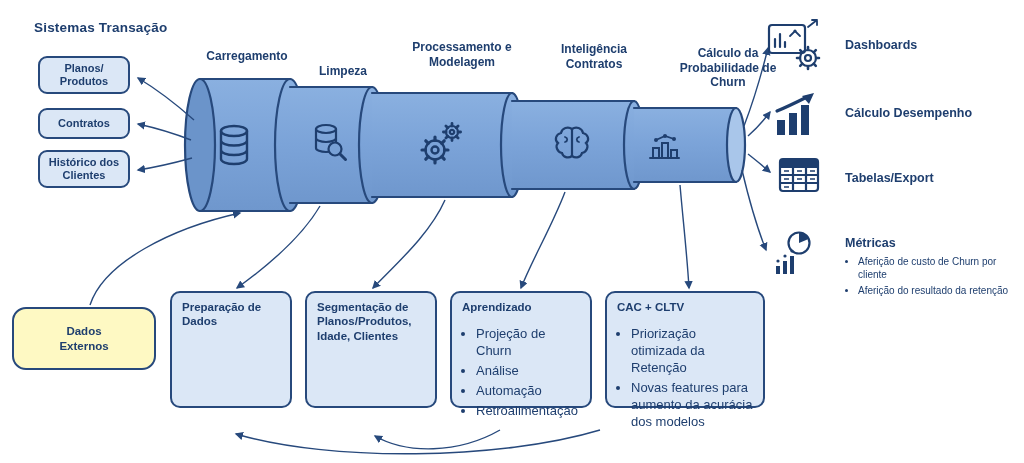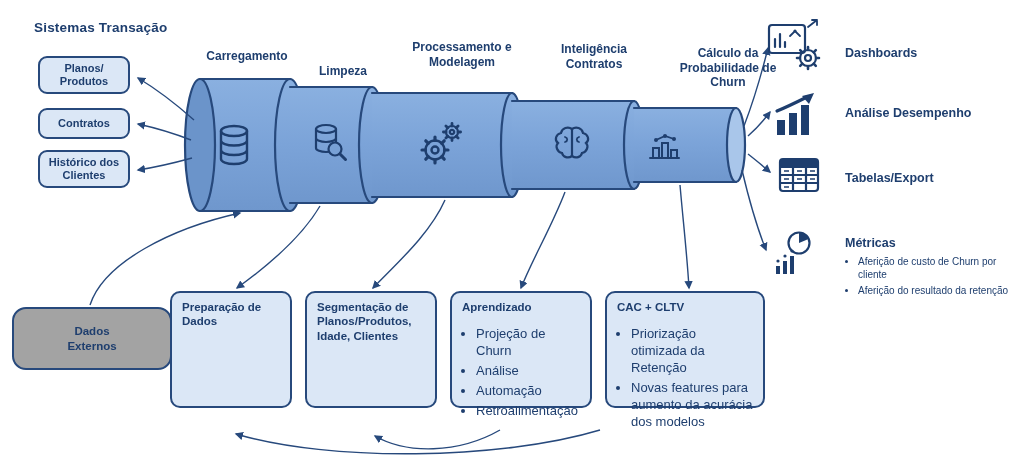--- a/index.html
+++ b/index.html
@@ -24,22 +24,22 @@
     line-height:1.22;transform:translateX(-50%);
   }
   .bbox{
     position:absolute;top:291px;height:117px;background:#dbe7f6;
     border:2.5px solid #27497c;border-radius:10px;box-sizing:border-box;
     padding:7px 10px;font-size:11.5px;font-weight:bold;line-height:1.25;
   }
   .bbox ul{margin:12px 0 0;padding-left:14px;font-weight:normal;font-size:13px;line-height:1.3;}
   .bbox li{margin-bottom:3px;}
   .dados{
-    position:absolute;left:12px;top:307px;width:160px;height:63px;
-    background:#a3a3a3;border:2.5px solid #27497c;border-radius:14px;
+    position:absolute;left:12px;top:307px;width:144px;height:63px;
+    background:#fef9c3;border:2.5px solid #27497c;border-radius:14px;
     box-sizing:border-box;display:flex;align-items:center;justify-content:center;
     text-align:center;font-weight:bold;font-size:11.5px;line-height:1.25;
   }
   .dados span{display:block;width:78px;}
   .out-label{position:absolute;left:845px;font-weight:bold;font-size:12.5px;}
   .out-bullets{position:absolute;left:845px;width:178px;font-size:10px;line-height:1.3;}
   .out-bullets ul{margin:0;padding-left:13px;}
   .out-bullets li{margin-bottom:3px;}
 </style>
 </head>
@@ -232,22 +232,22 @@
     <g fill="#1e3e6e">
       <rect x="4" y="36" width="4" height="8"></rect>
       <rect x="11" y="31" width="4" height="13"></rect>
       <rect x="18" y="26" width="4" height="18"></rect>
       <circle cx="6" cy="31" r="1.6"></circle>
       <circle cx="13" cy="26" r="1.6"></circle>
       <circle cx="20" cy="21" r="1.6"></circle>
     </g>
   </svg>
 
-  <div class="out-label" style="top:46px;text-align:center;">Dashboards</div>
-  <div class="out-label" style="top:106px;">Análise Desempenho</div>
+  <div class="out-label" style="top:38px;text-align:center;">Dashboards</div>
+  <div class="out-label" style="top:106px;">Cálculo Desempenho</div>
   <div class="out-label" style="top:171px;">Tabelas/Export</div>
   <div class="out-label" style="top:236px;">Métricas</div>
   <div class="out-bullets" style="top:255px;">
     <ul>
       <li>Aferição de custo de Churn por cliente</li>
       <li>Aferição do resultado da retenção</li>
     </ul>
   </div>
 
 </div>

